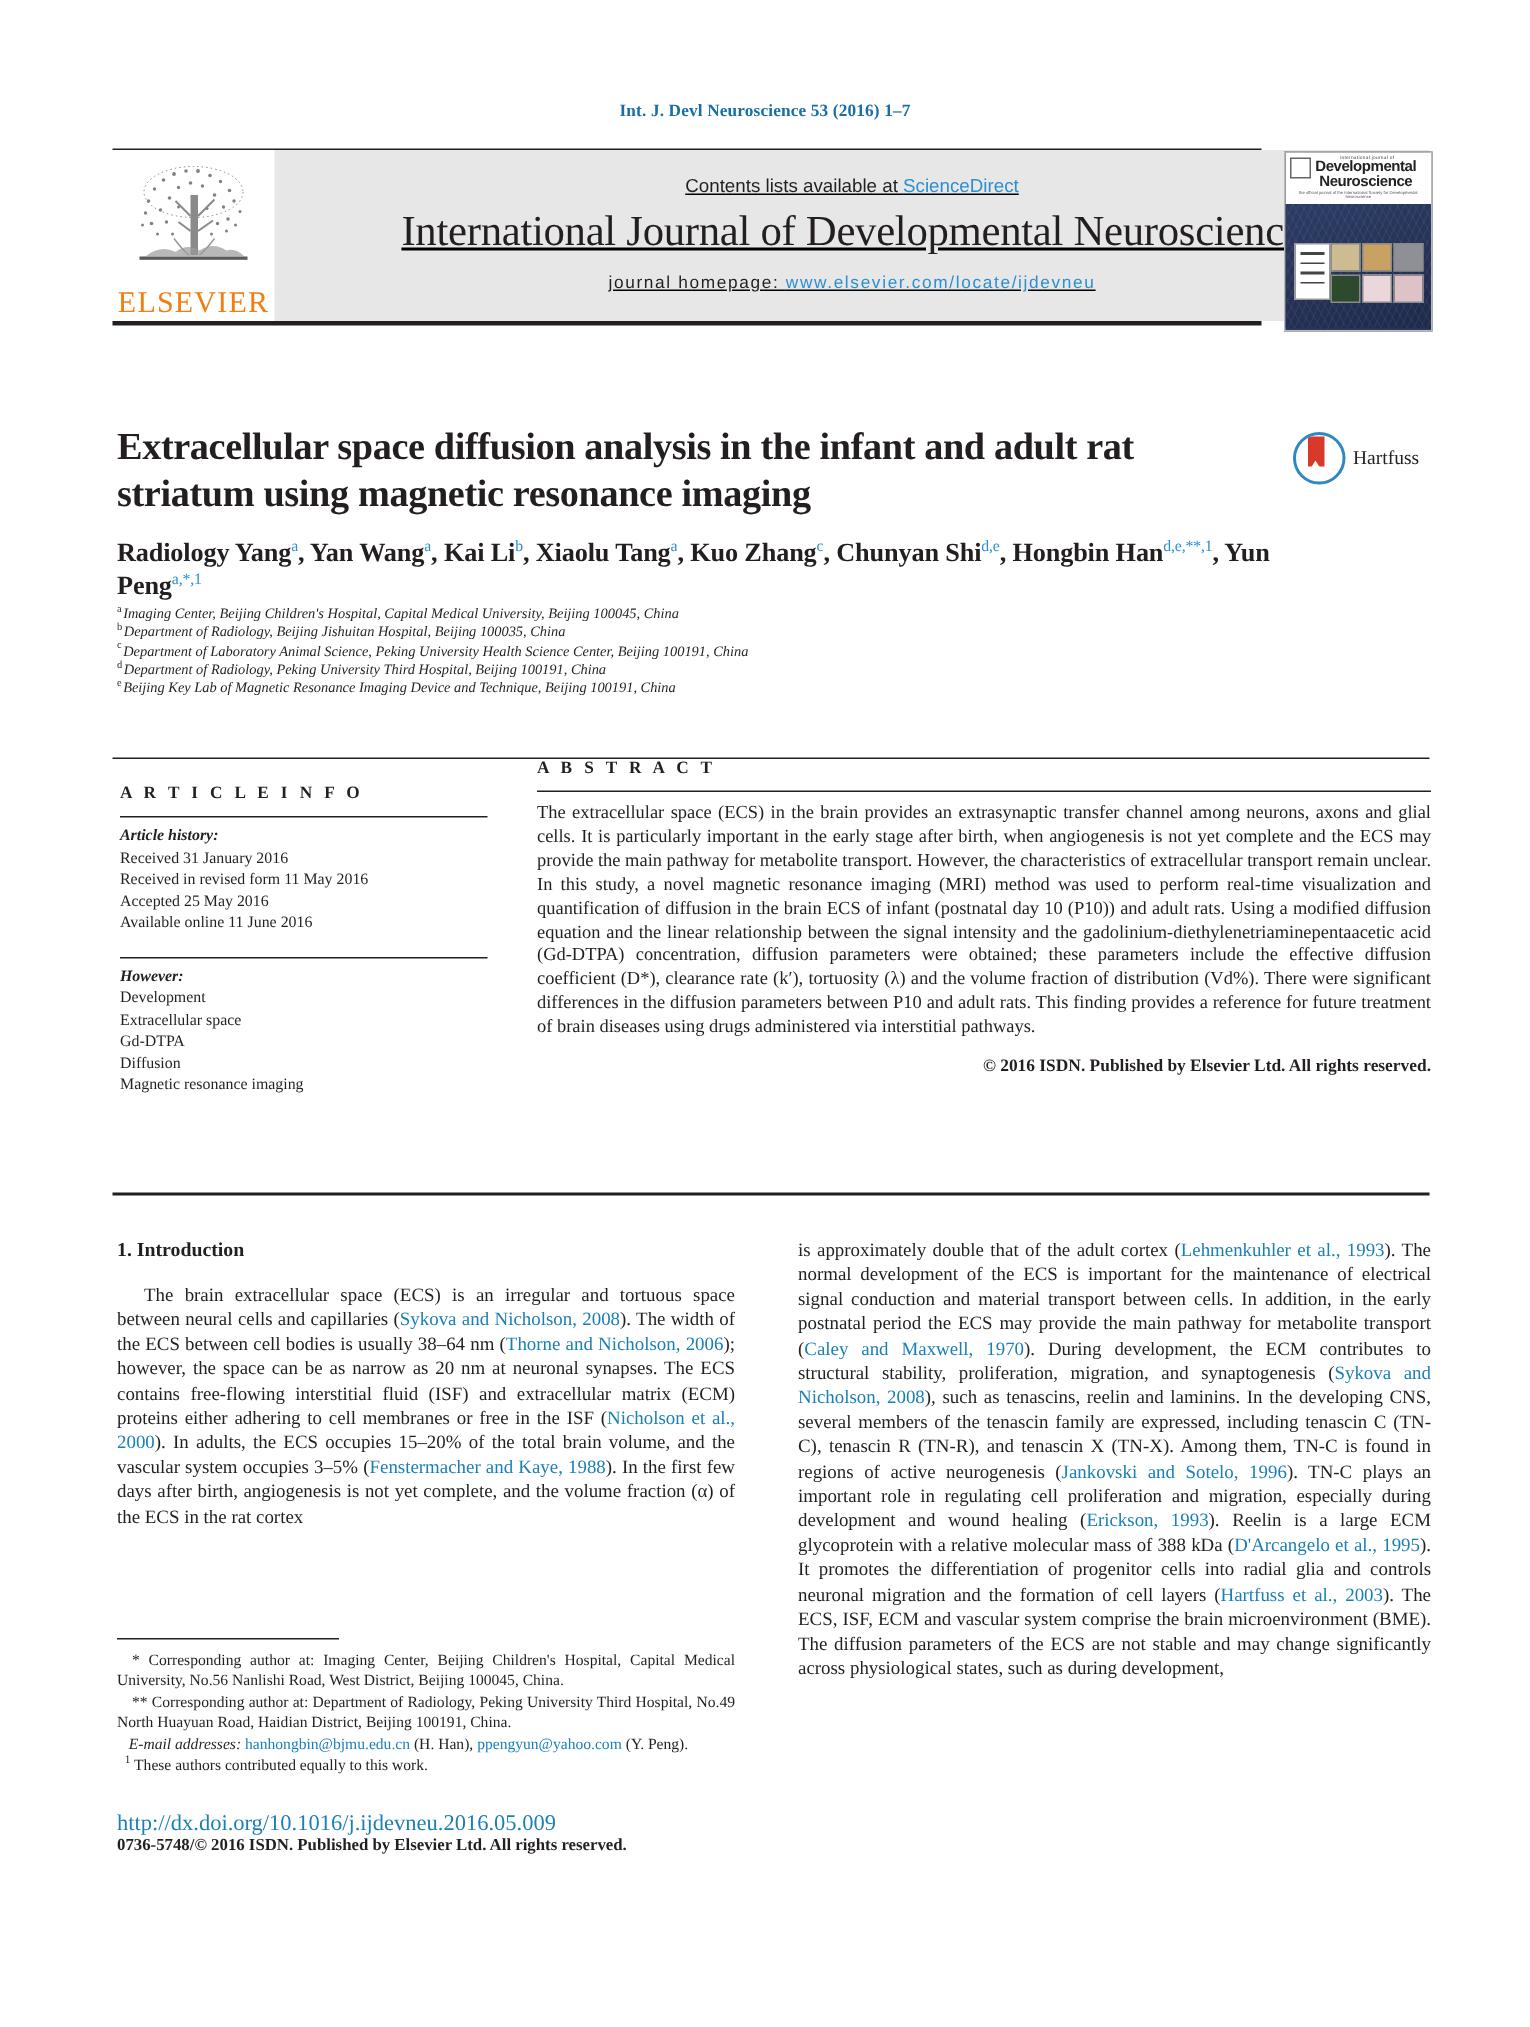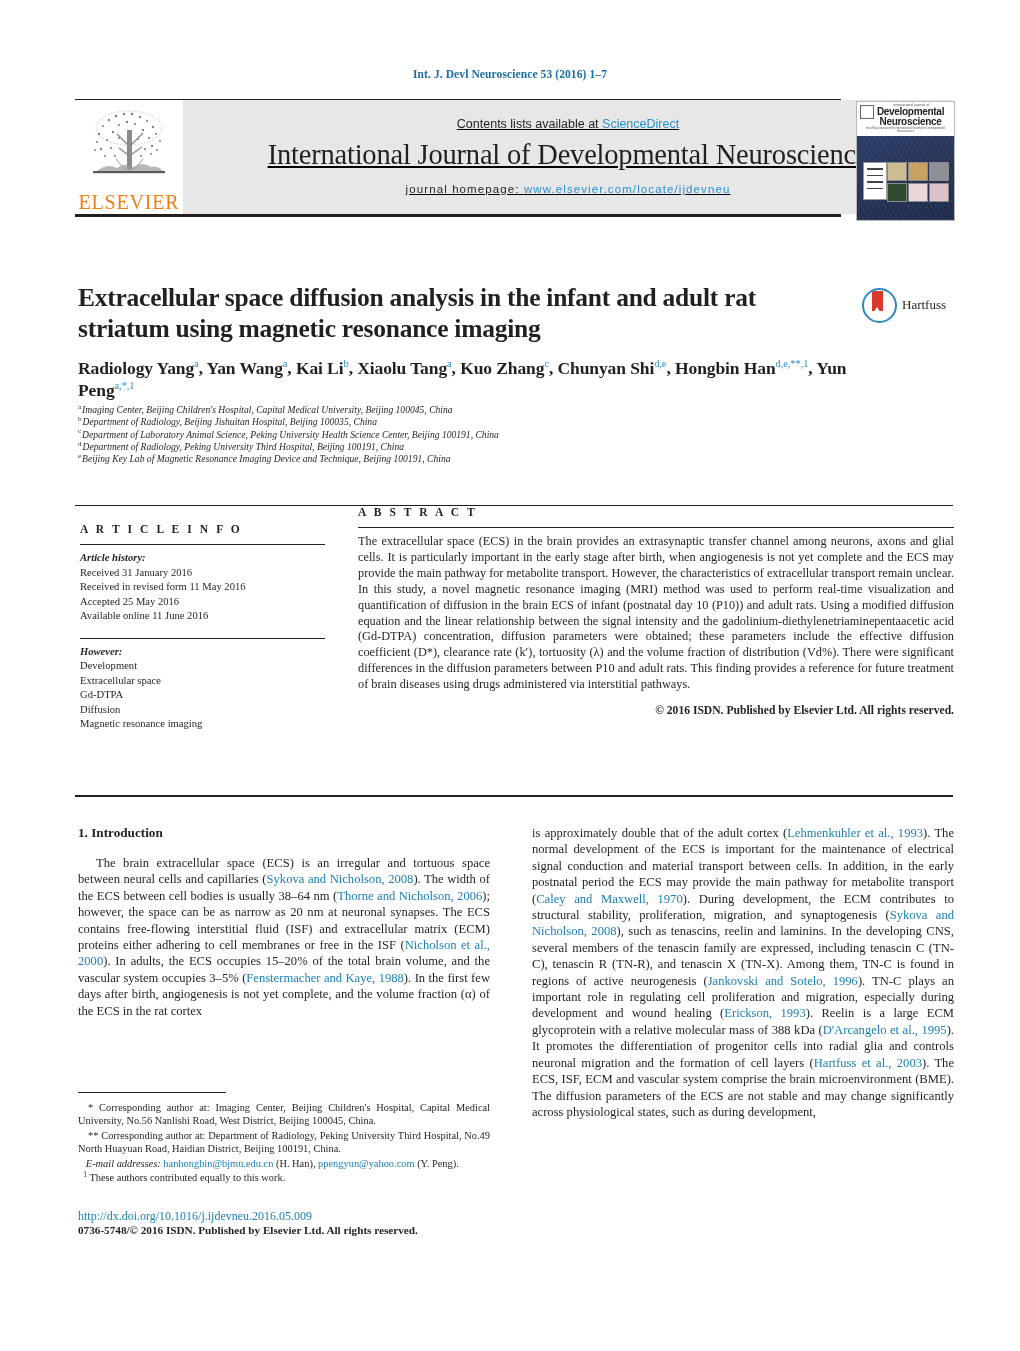--- a/index.html
+++ b/index.html
@@ -411,21 +411,21 @@
     line-height: 0;
   }
 
   
   .bottom-block {
     position: absolute;
     left: 78px; top: 1209px;
     width: 500px;
   }
   .doi-link {
-    font-size: 12px;
+    font-size: 15px;
     color: #1a7fb5;
     line-height: 14px;
   }
   .issn-line {
     font-size: 11.2px;
     font-weight: bold;
     color: #231f20;
     line-height: 14px;
   }
 </style>

